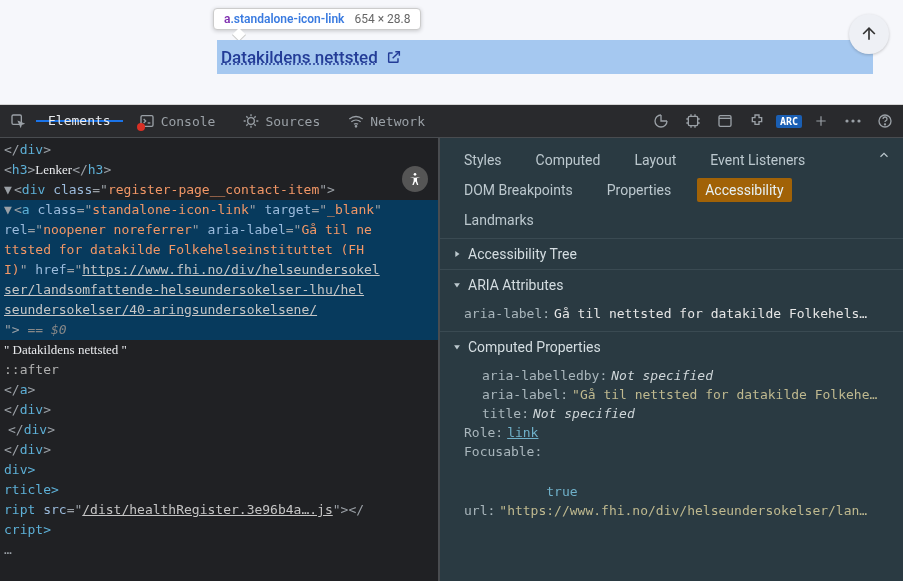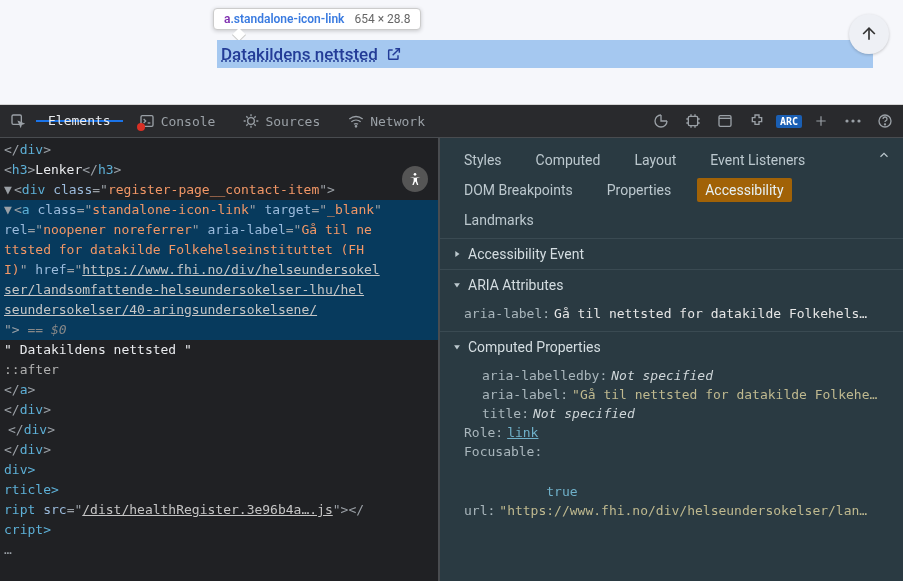--- a/index.html
+++ b/index.html
@@ -19,21 +19,21 @@
     height: 105px;
     background: #f6f7fb;
     position: relative;
     border-bottom: 1px solid #d5d5d5;
   }
   .page-link-bar {
     position: absolute;
     left: 217px;
     right: 30px;
     top: 40px;
-    height: 28px;
+    height: 34px;
     background: #a5c8f0;
     display: flex;
     align-items: center;
     padding-left: 4px;
   }
   .page-link {
     color: #233c97;
     text-decoration: underline dotted;
     font-size: 17px;
     font-weight: 500;
@@ -157,21 +157,21 @@
     padding-left: 4px;
   }
   .ind1 { padding-left: 14px; }
   .ind2 { padding-left: 26px; }
   .ind3 { padding-left: 38px; }
   .tok-punct { color: #9aa0a6; }
   .tok-tag   { color: #5db0d7; }
   .tok-attr  { color: #9bbbdc; }
   .tok-str   { color: #f29766; }
   .tok-url   { color: #c5c5c5; text-decoration: underline; }
-  .tok-txt   { color: #e8eaed; }
+  .tok-txt   { color: #e8eaed; font-family: Liberation Serif, serif; }
   .tok-ps    { color: #b0b0b0; }
   .eqsel     { color: #888; font-style: italic; }
   .sel-line  { background: #073a5d; }
   .caret { color: #9aa0a6; display: inline-block; width: 10px; }
   .a11y-badge {
     position: absolute;
     right: 10px;
     top: 28px;
     width: 26px; height: 26px;
     border-radius: 50%;
@@ -455,21 +455,21 @@
         </div>
       </div>
 
       <div class="section">
         <div class="section-header">
           <span>
               <svg width="10" height="10" viewBox="0 0 24 24" fill="#bcc8ce">
                 <path d="M8 5l10 7-10 7z"></path>
               </svg>
             </span>
-          <span>Accessibility Event</span>
+          <span>Accessibility Tree</span>
         </div>
       </div>
 
       <div class="section">
         <div class="section-header">
           <span>
               <svg width="10" height="10" viewBox="0 0 24 24" fill="#bcc8ce">
                 <path d="M5 8l7 10 7-10z"></path>
               </svg>
             </span>

